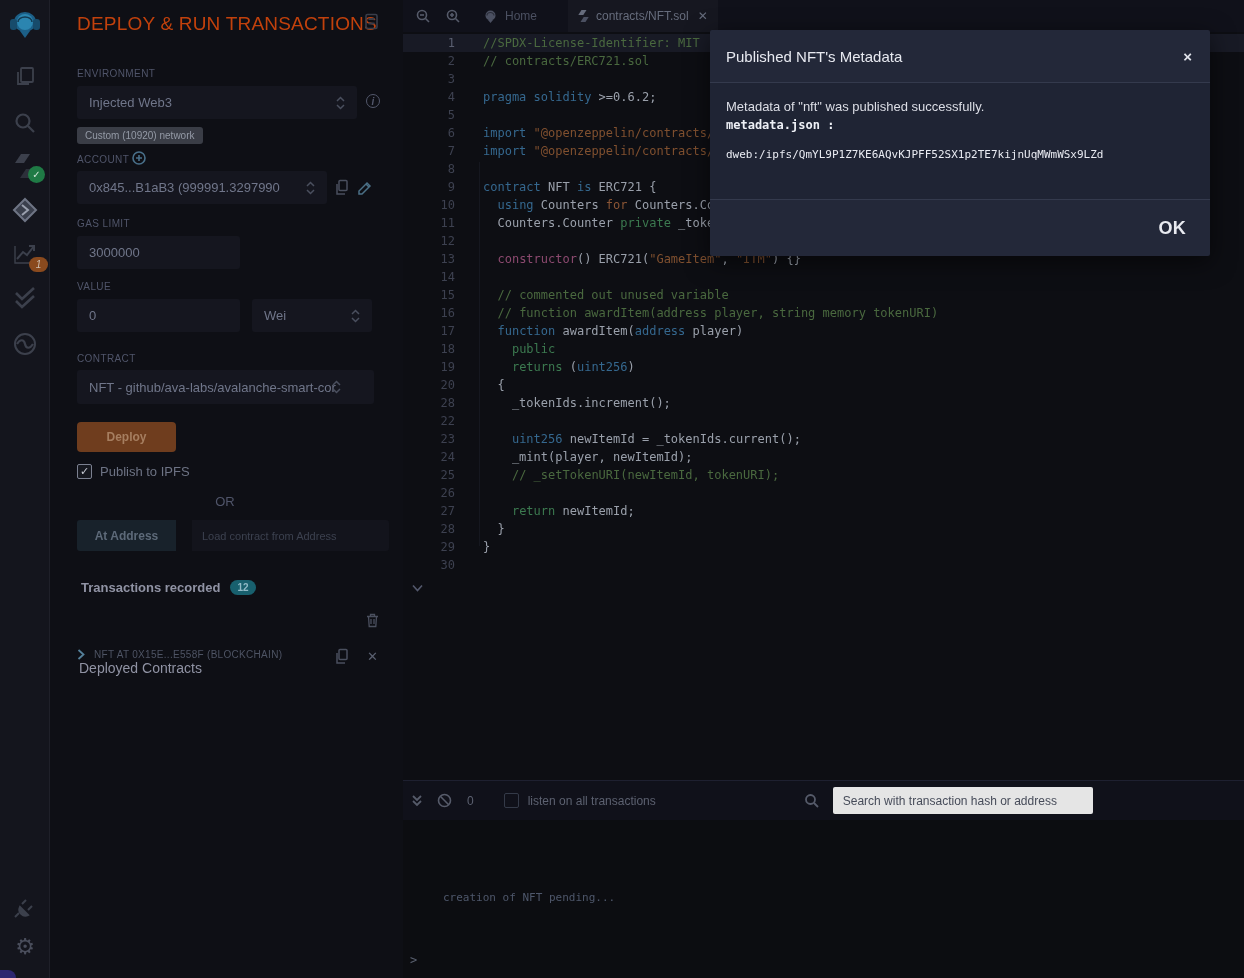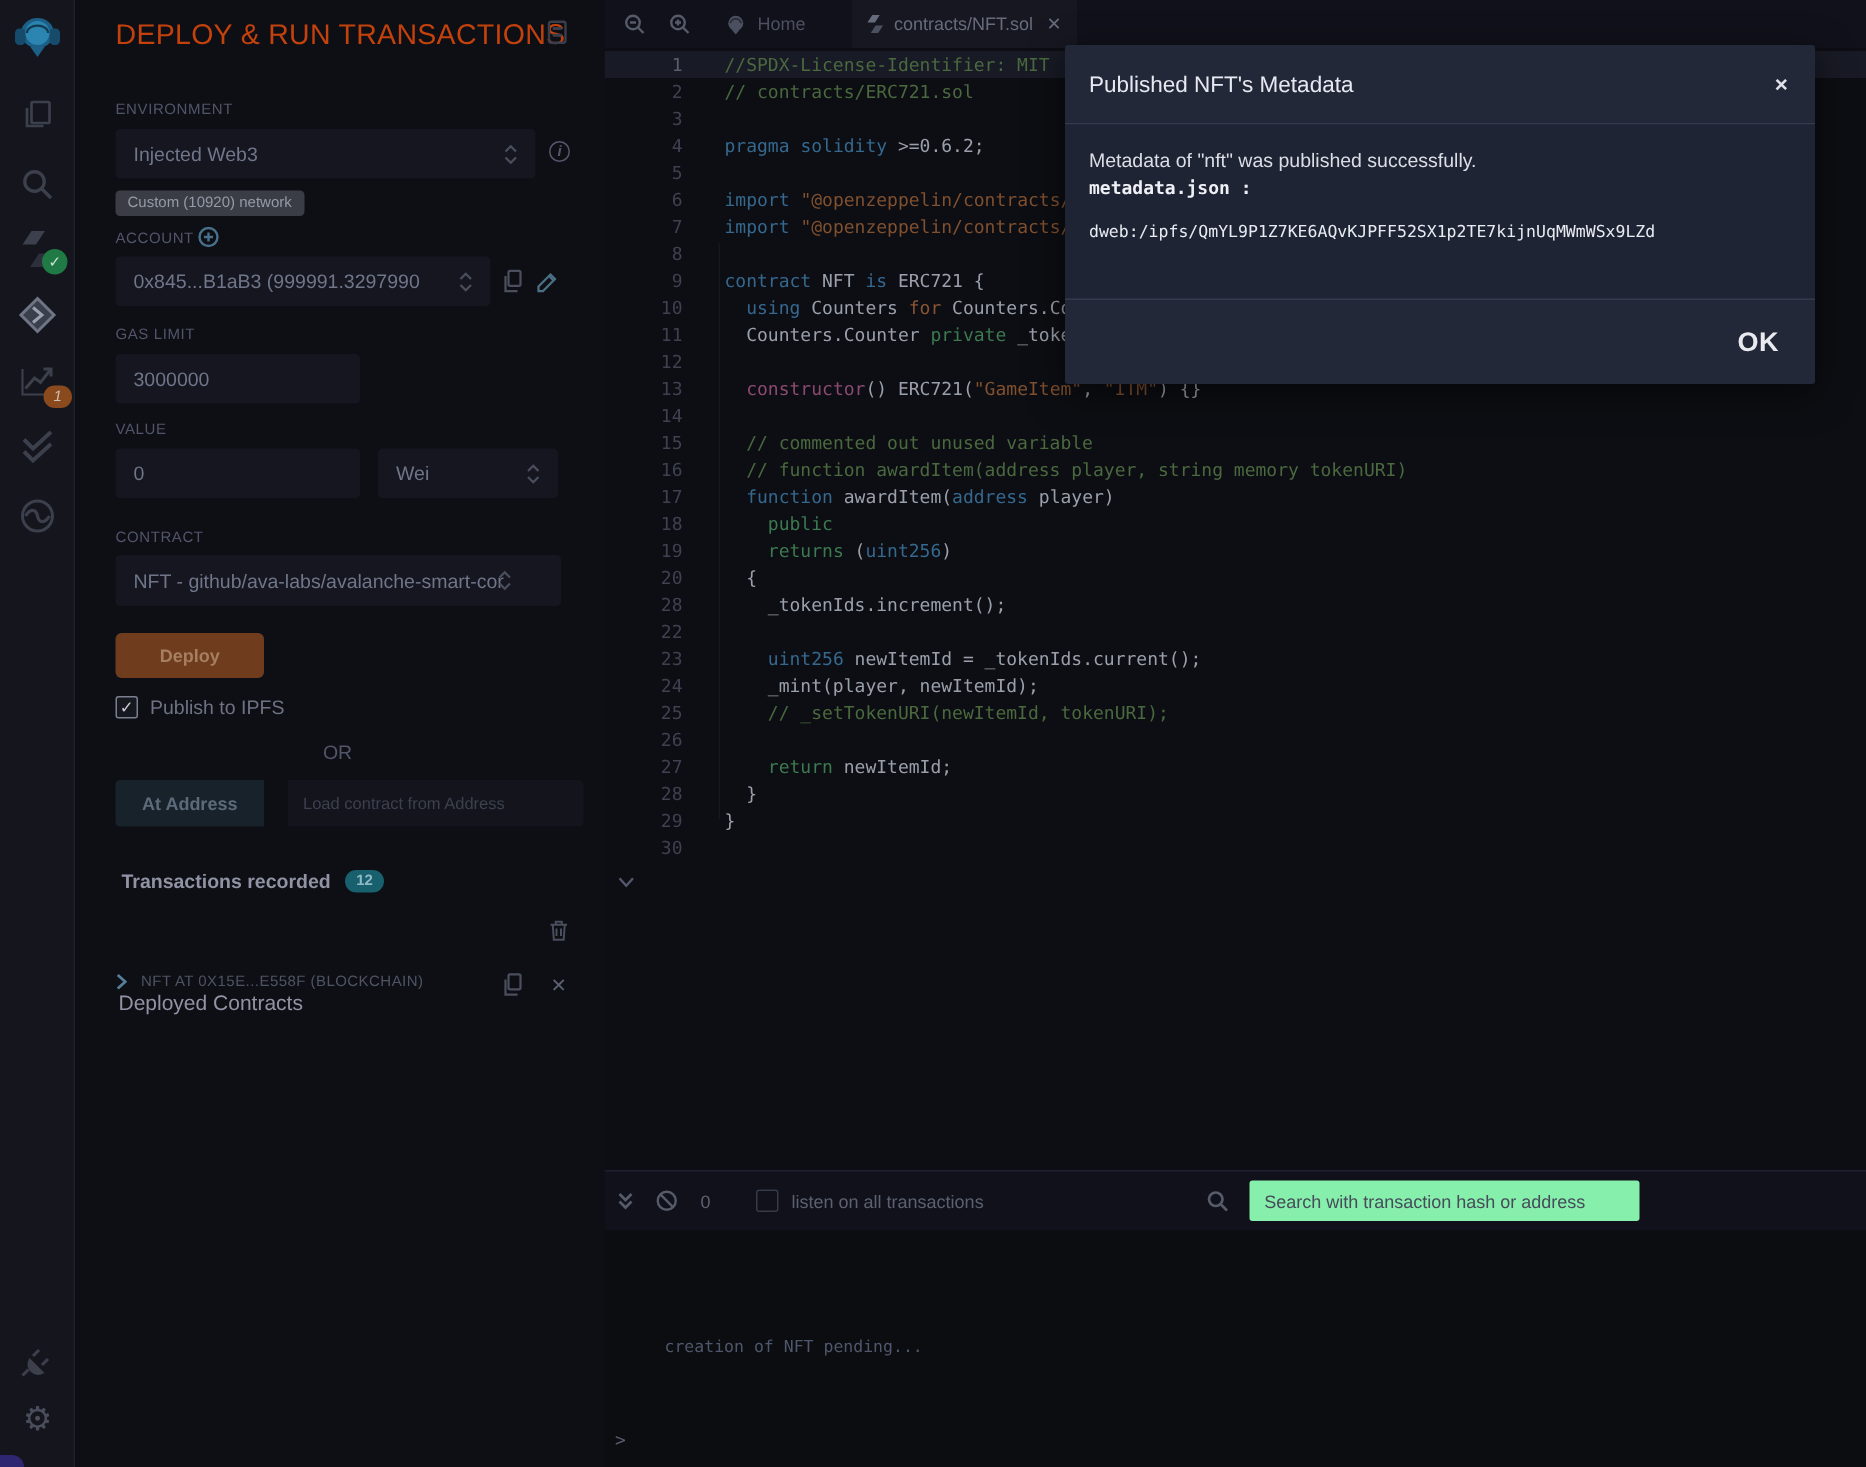--- a/index.html
+++ b/index.html
@@ -63,21 +63,21 @@
   .ct { padding-left:28px; }
   .tk-w { color:#9aa0ab; } .tk-c { color:#4a693f; } .tk-k { color:#35688f; }
   .tk-s { color:#80502f; } .tk-g { color:#3c7a50; } .tk-m { color:#8d4a70; } .tk-o { color:#8a5535; }
 
   
   #terminal-bar { position:absolute; left:0; top:780px; width:841px; height:40px; background:#10111a;
     border-top:1px solid #1e2030; display:flex; align-items:center; color:#565b6a; }
   #term-count { font-size:12px; color:#5c6170; }
   #listen-chk { position:static; margin:0; }
   #listen-label { font-size:12px; color:#5c6170; }
-  #term-search { width:260px; height:27px; background:#86efac; border:none; border-radius:2px;
+  #term-search { width:260px; height:27px; background:#e5e5e5; border:none; border-radius:2px;
     color:#6d7286; font-size:12px; padding:0 10px; outline:none; font-family:"Liberation Sans",sans-serif; }
   #term-search::placeholder { color:#474c5a; }
   #terminal-content { position:absolute; left:0; top:820px; width:841px; height:158px; background:#0c0d11;
     font-family:"DejaVu Sans Mono", monospace; }
   #term-log { position:absolute; left:40px; top:71px; font-size:11px; color:#4e576b; }
   #term-prompt { position:absolute; left:7px; top:133px; font-size:12px; color:#5a6070; }
 
   
   #modal { position:absolute; left:710px; top:30px; width:500px; background:#232839; z-index:50;
     box-shadow:0 6px 24px rgba(0,0,0,.55); border-radius:2px; }

